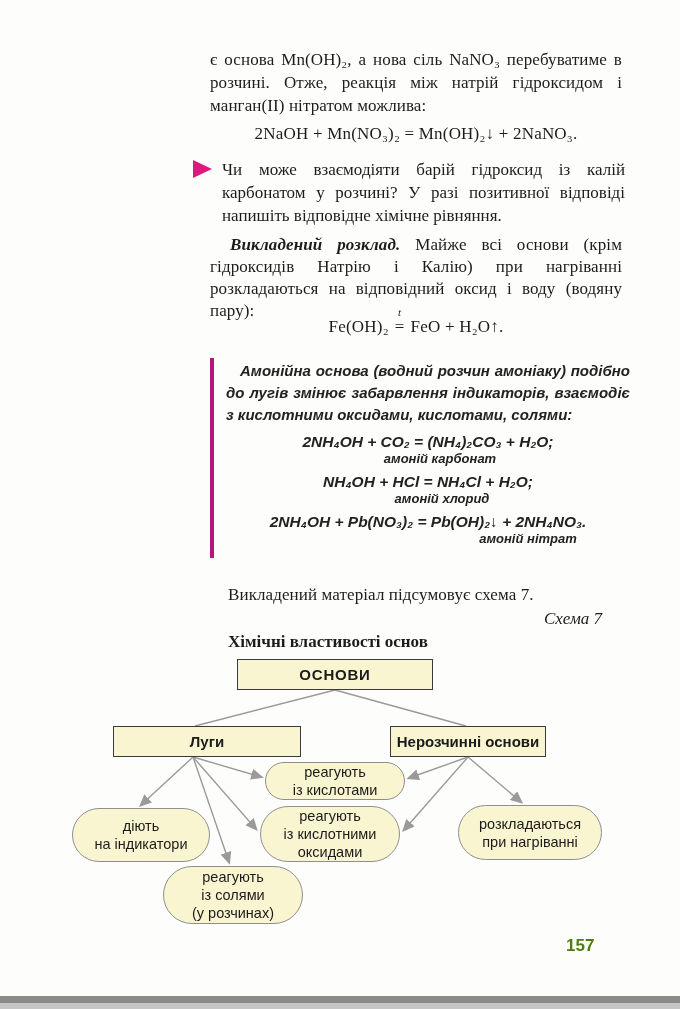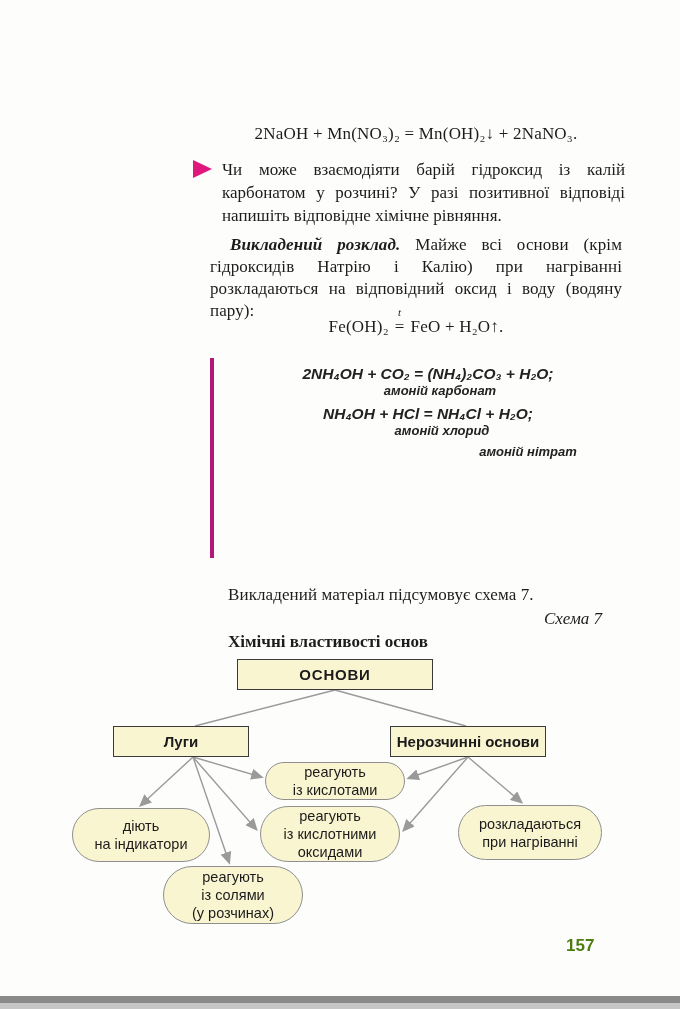--- a/index.html
+++ b/index.html
@@ -56,21 +56,21 @@
   
   .diagram { position:absolute; left:0; top:650px; width:680px; height:290px; }
   .diagram svg { position:absolute; left:0; top:0; }
   .diagram svg line { stroke:var(--connector); stroke-width:1.4; }
   .node { position:absolute; background:var(--node-fill);
           display:flex; align-items:center; justify-content:center;
           text-align:center; font-family:"Liberation Sans", sans-serif;
           color:#1b1b1b; white-space:pre-line; box-sizing:border-box; }
   .rect { border:1.6px solid #3a3a3a; font-weight:bold; font-size:15px; }
   .root { left:237px; top:9px; width:196px; height:31px; letter-spacing:.8px;text-align:center; }
-  .alkali { left:113px; top:76px; width:136px; height:31px; }
+  .alkali { left:113px; top:76px; width:188px; height:31px; }
   .insoluble { left:390px; top:76px; width:156px; height:31px; }
   .round { border:1.4px solid #8f8f8f; border-radius:30px;
            font-size:14.5px; line-height:18px; }
   .n-acids      { left:265px; top:112px; width:140px; height:38px; }
   .n-acidoxides { left:260px; top:156px; width:140px; height:56px; }
   .n-indicators { left:72px;  top:158px; width:138px; height:54px; }
   .n-salts      { left:163px; top:216px; width:140px; height:58px; }
   .n-decompose  { left:458px; top:155px; width:144px; height:55px; }
 
   
@@ -78,44 +78,47 @@
              font-family:"Liberation Sans", sans-serif; font-weight:bold;
              font-size:17px; color:#4d7c0f; }
   .edge-dark  { position:absolute; left:0; top:996px; width:680px; height:7px; background:#8a8a8a; }
   .edge-light { position:absolute; left:0; top:1003px; width:680px; height:6px; background:#c6c6c6; }
 </style>
 </head>
 <body>
 
 <div class="page">
 
+  <p class="para p1">є основа Mn(OH)₂, а нова сіль NaNO₃ перебуватиме в розчині. Отже, реакція між натрій гідроксидом і манган(II) нітратом можлива:</p>
 
   <div class="eq eq1">2NaOH + Mn(NO₃)₂ = Mn(OH)₂↓ + 2NaNO₃.</div>
 
   <div class="question">
     <span class="tri"></span>
     <p class="qtext">Чи може взаємодіяти барій гідроксид із калій карбонатом у розчині? У разі позитивної відповіді напишіть відповідне хімічне рівняння.</p>
   </div>
 
   <p class="para p2"><b class="lead">Викладений розклад.</b><span> Майже всі основи (крім гідроксидів Натрію і Калію) при нагріванні розкладаються на відповідний оксид і воду (водяну пару):</span></p>
 
   <div class="eq eq2">
     <span>Fe(OH)₂</span><span class="eqt"><span class="t">t</span><span>=</span></span><span>FeO + H₂O↑.</span>
   </div>
 
   <div class="note">
+    <p class="note-text">Амонійна основа (водний розчин амоніаку) подібно до лугів змінює забарвлення індикаторів, взаємодіє з кислотними оксидами, кислотами, солями:</p>
     <div class="note-eq">
       <div class="nf">2NH₄OH + CO₂ = (NH₄)₂CO₃ + H₂O;</div>
       <div class="nl nl-0">амоній карбонат</div>
     </div>
     <div class="note-eq">
       <div class="nf">NH₄OH + HCl = NH₄Cl + H₂O;</div>
       <div class="nl nl-1">амоній хлорид</div>
     </div>
     <div class="note-eq">
+      <div class="nf">2NH₄OH + Pb(NO₃)₂ = Pb(OH)₂↓ + 2NH₄NO₃.</div>
       <div class="nl nl-2">амоній нітрат</div>
     </div>
   </div>
 
   <p class="para p3">Викладений матеріал підсумовує схема 7.</p>
 
   <div class="schema-caption">Схема 7</div>
   <h3 class="schema-title">Хімічні властивості основ</h3>
 
   <div class="diagram">

